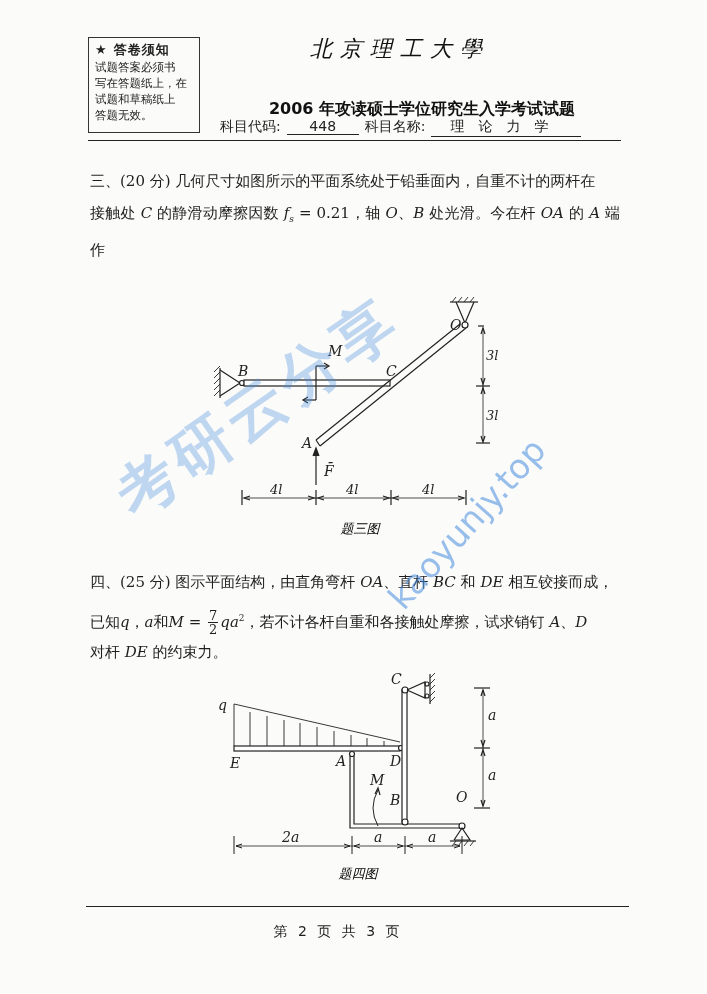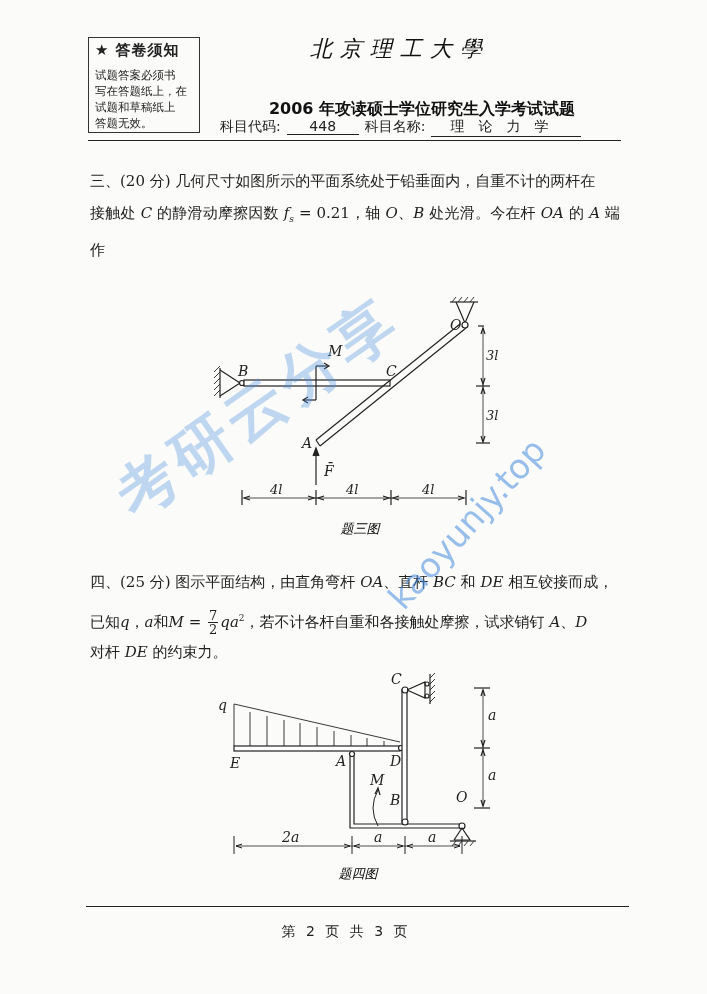--- a/index.html
+++ b/index.html
@@ -9,21 +9,21 @@
     font-family: "DejaVu Serif", "Liberation Serif", serif;
     color: #1e1e1e;
   }
   .abs { position: absolute; }
   
   .notice {
     left: 88px; top: 37px; width: 112px; height: 96px;
     border: 1px solid #333; box-sizing: border-box; padding: 4px 6px;
     font-family: "DejaVu Sans", sans-serif; font-size: 11.5px; line-height: 16px; color: #222;
   }
-  .notice .title { font-size: 15px; font-weight: bold; margin-bottom: 9px; letter-spacing: 1px; }
+  .notice .title { font-size: 13px; font-weight: bold; margin-bottom: 1px; letter-spacing: 1px; }
   .notice .star { margin-right: 6px; }
   .univ {
     left: 300px; top: 34px; width: 200px; text-align: center;
     font-family: "DejaVu Serif", serif; font-size: 22px; font-weight: normal; letter-spacing: 8px;
     font-style: italic; color: #111;
   }
   .exam-title {
     left: 232px; top: 75px; width: 380px; text-align: center;
     font-family: "DejaVu Sans", sans-serif; font-size: 16px; font-weight: bold; color: #111; margin-top: 24px;
   }
@@ -34,21 +34,21 @@
   .subject-row .fld { display: inline-block; border-bottom: 1px solid #222; text-align: center; }
   .subject-row .code { width: 72px; margin: 0 6px; }
   .subject-row .name { width: 150px; margin-left: 6px; letter-spacing: 14px; }
   .hr { height: 0; border-top: 1.3px solid #222; }
   .para {
     left: 90px; width: 530px; font-size: 15px; line-height: 31.5px; color: #1e1e1e;
     font-family: "DejaVu Serif", serif; text-align: justify;
   }
   .para i { font-family: "DejaVu Serif", serif; font-style: italic; }
   .caption { font-family: "DejaVu Sans", sans-serif; font-size: 13px; color: #000000; text-align: center; font-style: italic; }
-  .footer { left: 0; width: 676px; top: 923px; text-align: center; font-size: 14px; font-family: "DejaVu Sans", sans-serif; letter-spacing: 3px; margin-left: 8px; }
+  .footer { left: 0; width: 676px; top: 923px; text-align: center; font-size: 14px; font-family: "DejaVu Sans", sans-serif; letter-spacing: 3px; }
   .frac { display: inline-block; vertical-align: middle; text-align: center; font-size: 13px; line-height: 13px; margin: 0 2px; }
   .frac span { display: block; }
   .frac .num { border-bottom: 1px solid #222; padding: 0 1px; }
   .watermark { color: rgba(70,140,220,0.55); font-family: "DejaVu Sans", sans-serif; pointer-events: none; }
   svg text { font-family: "DejaVu Serif", serif; font-style: italic; fill: #222; }
 </style>
 </head>
 <body>
 
 <div class="abs notice">

